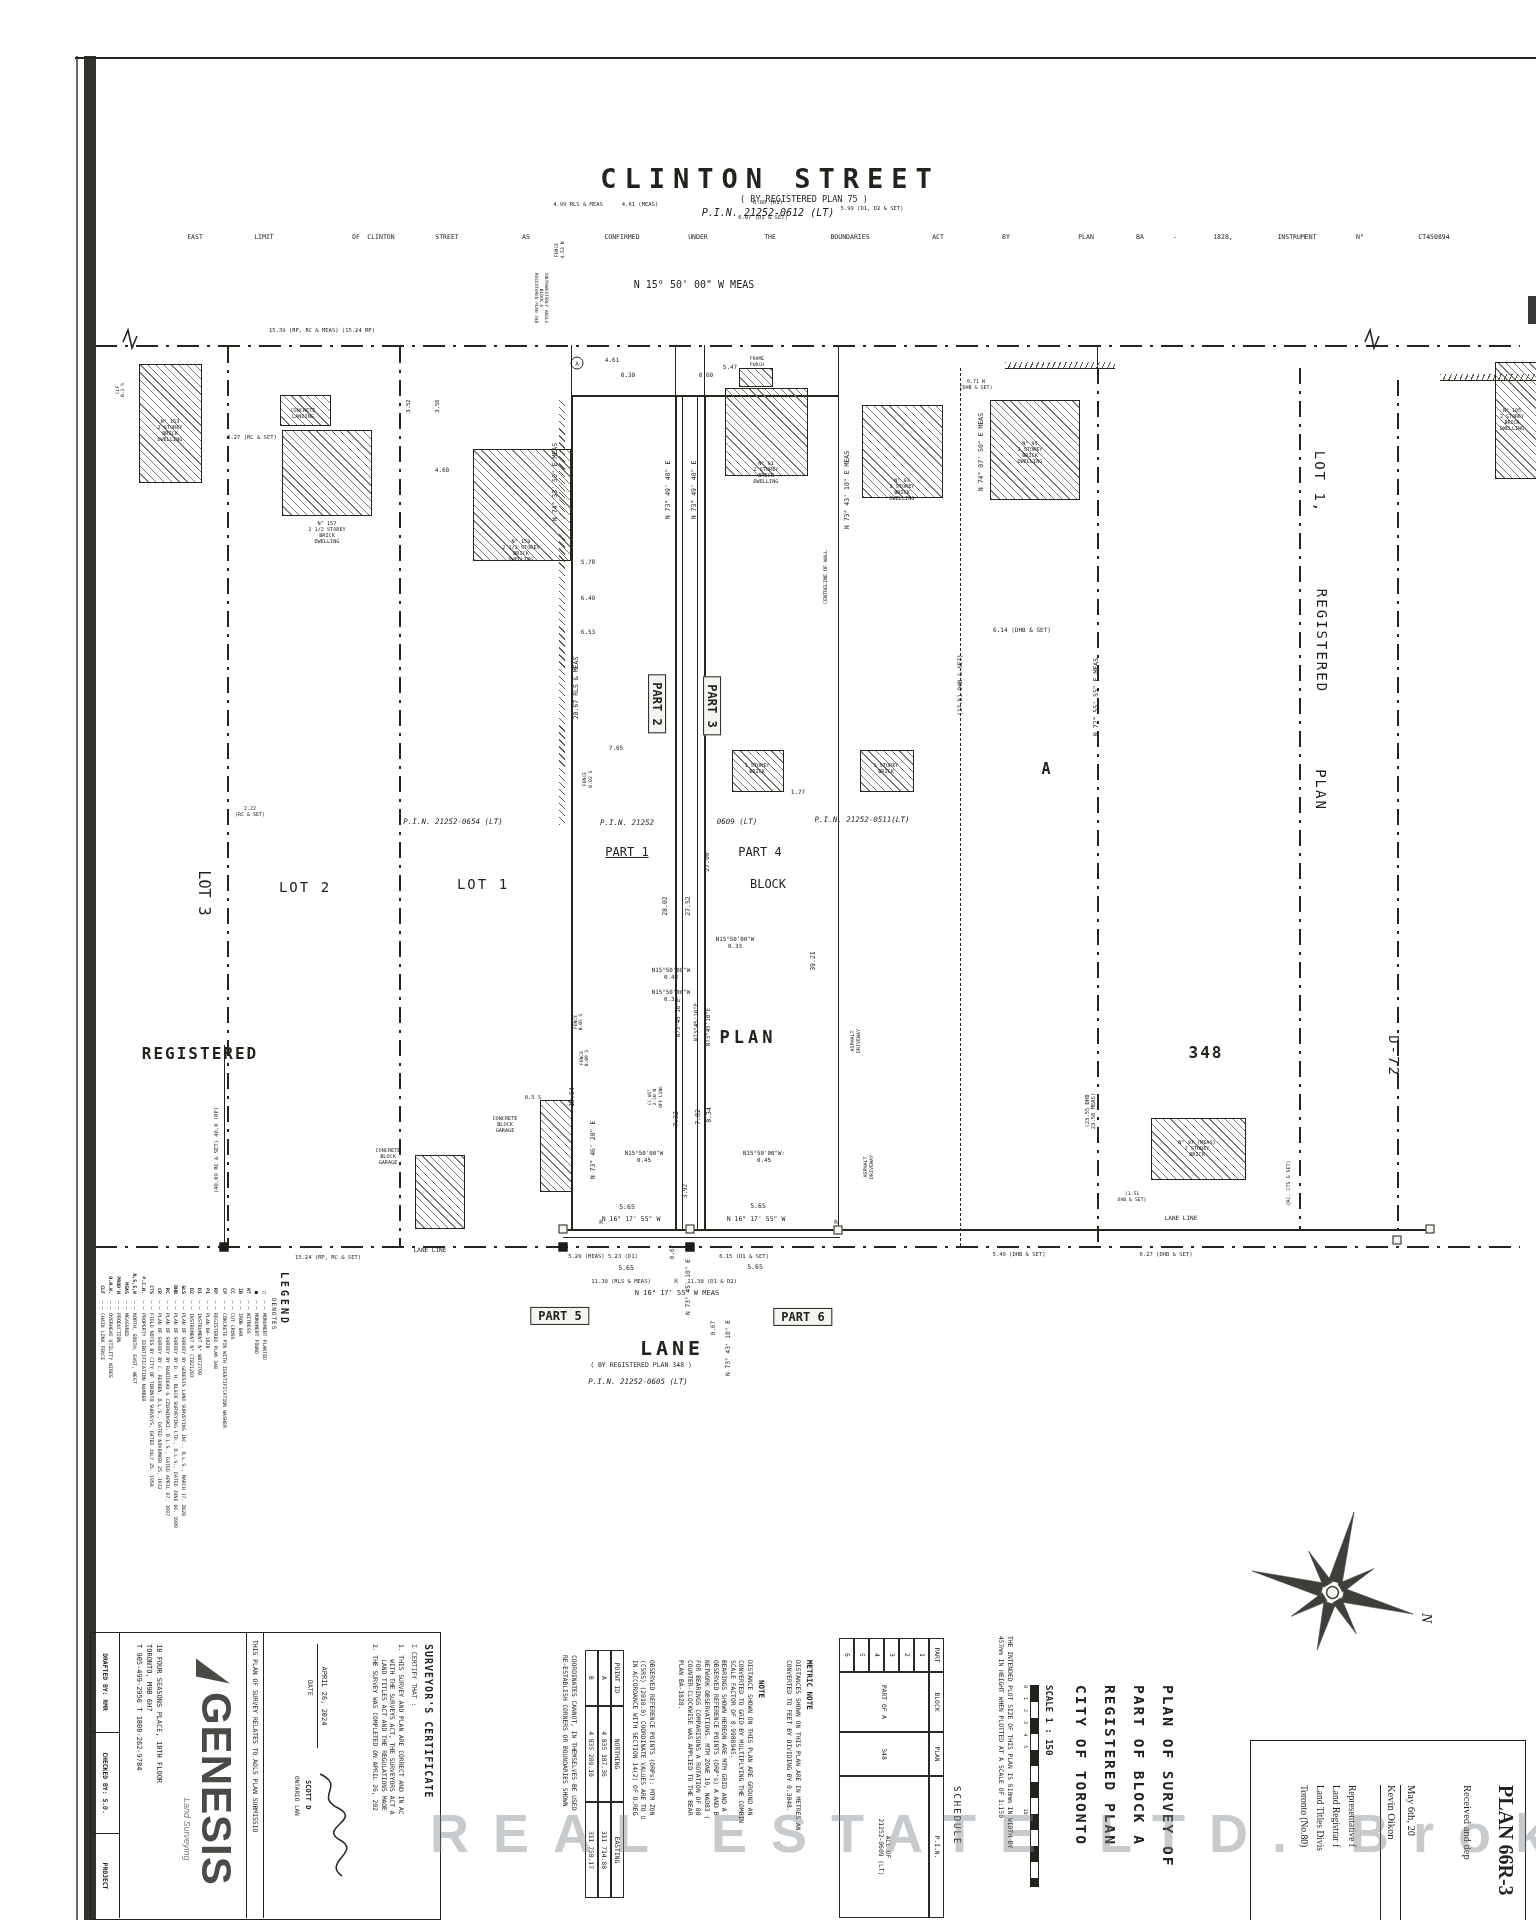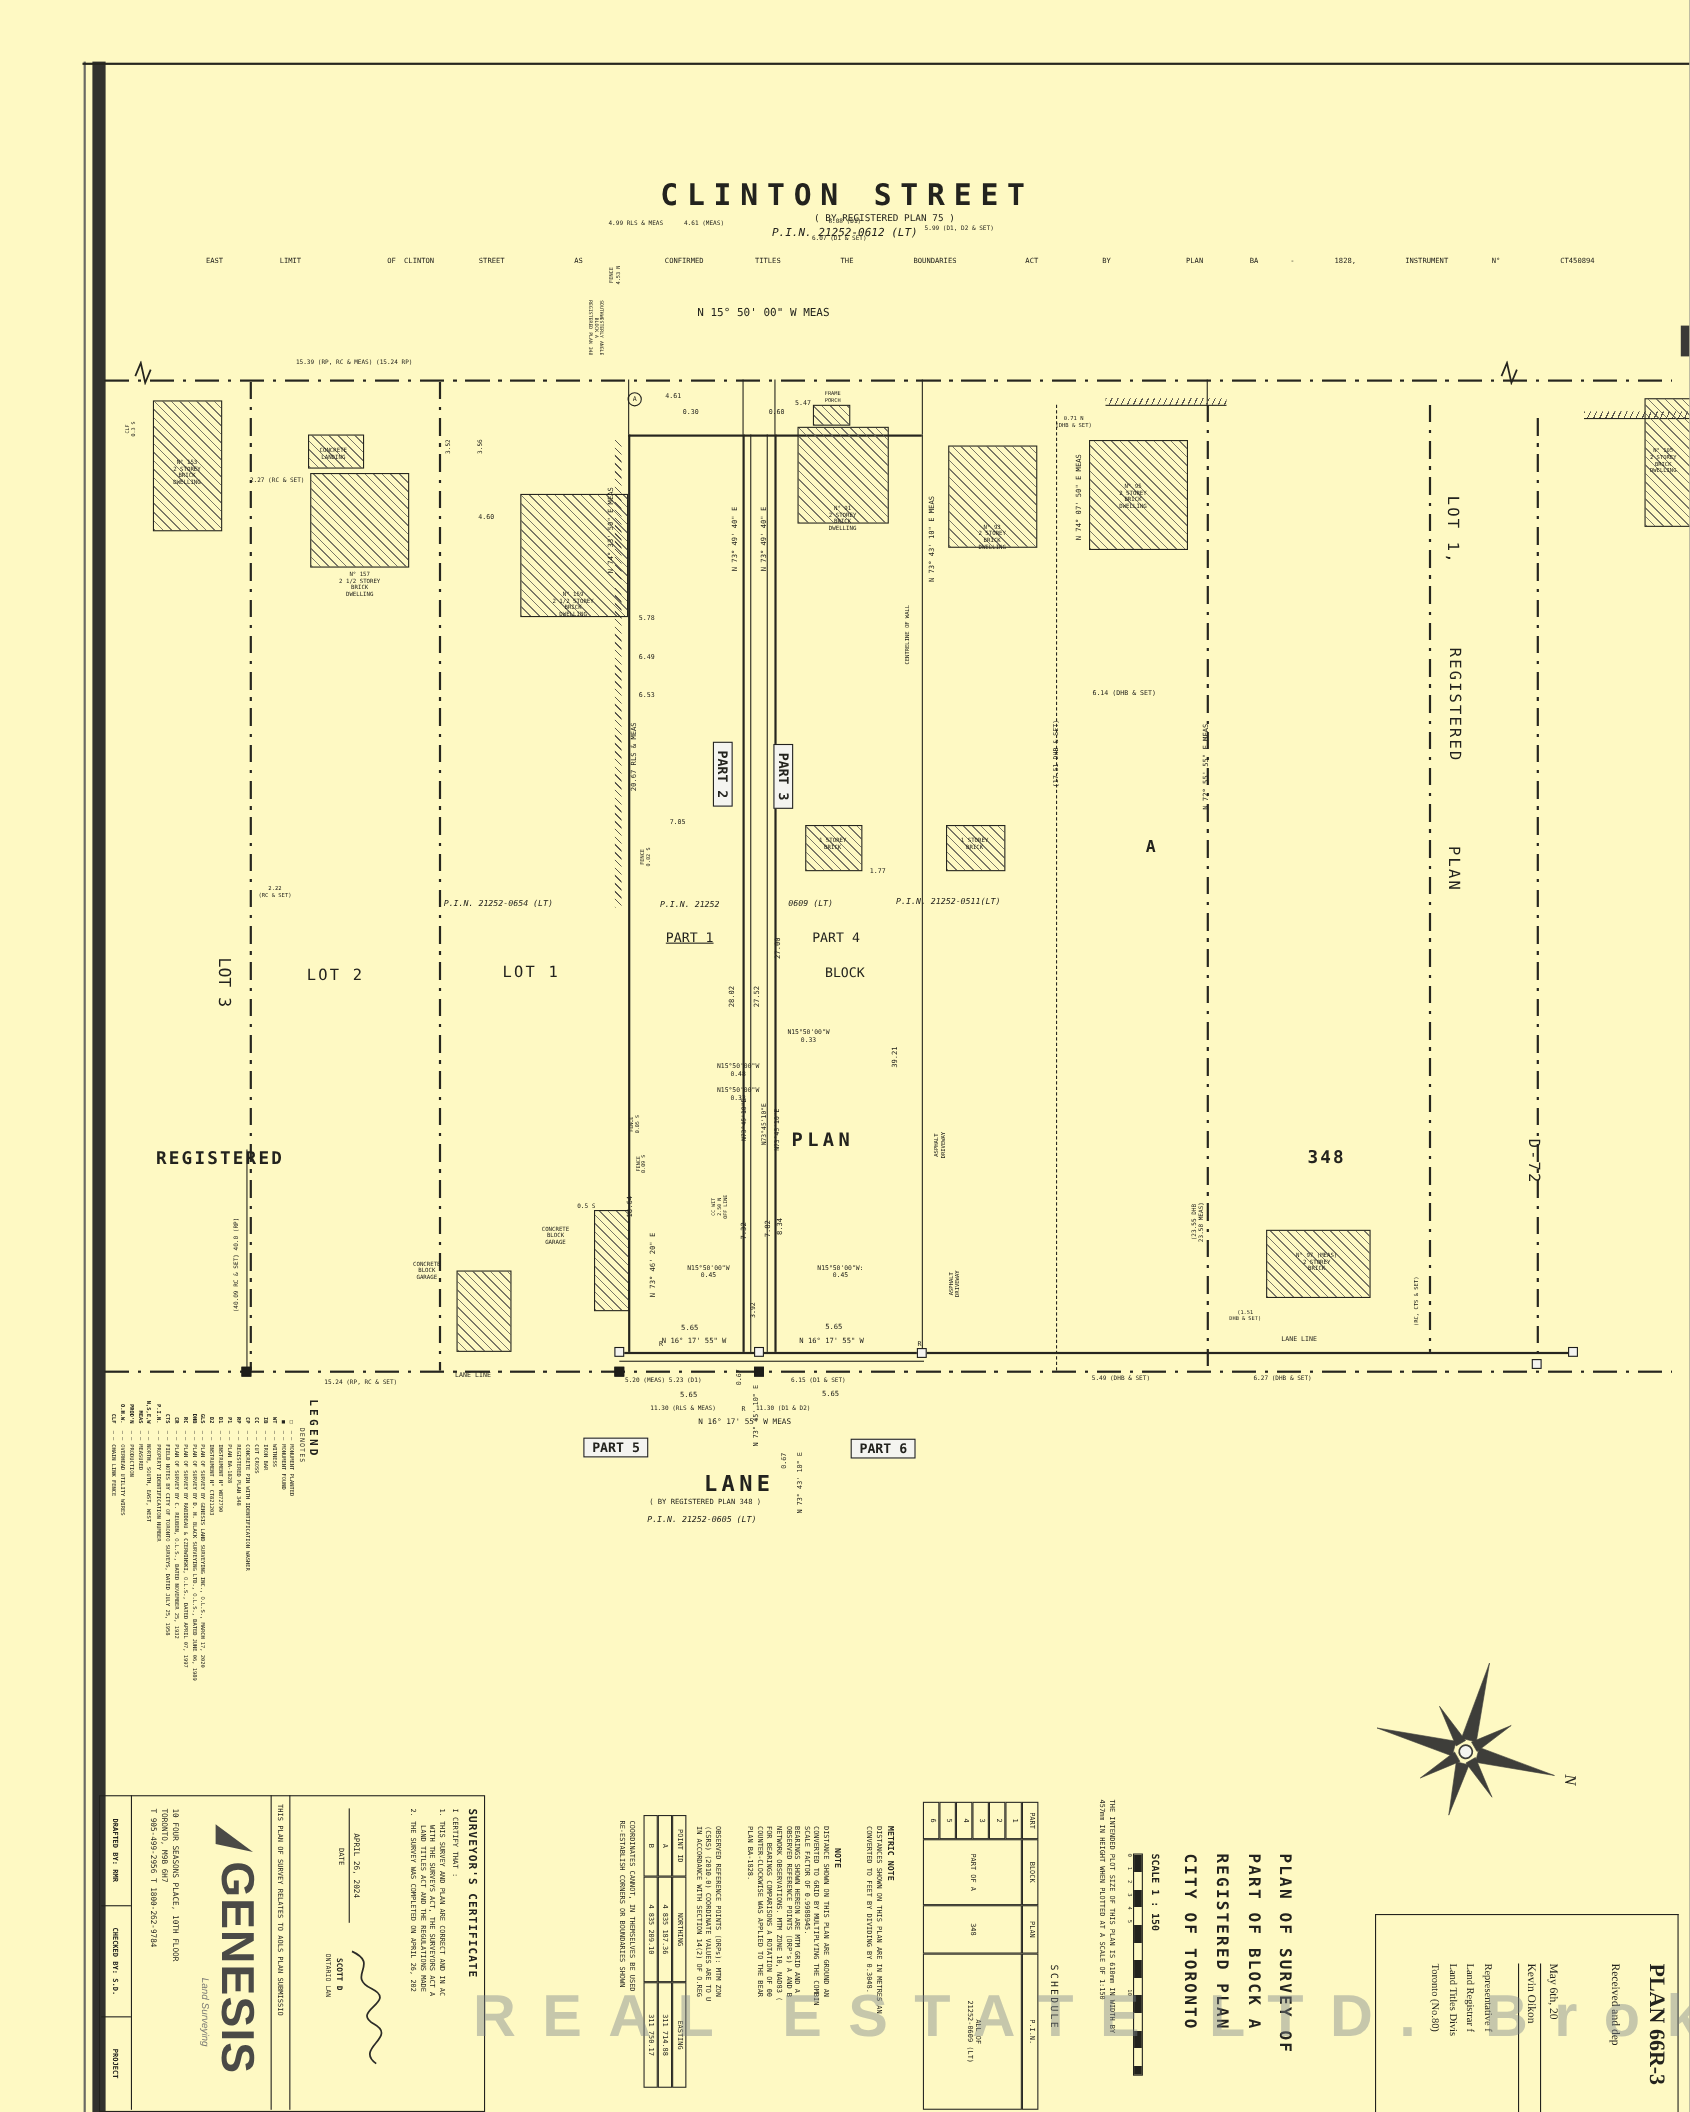--- a/index.html
+++ b/index.html
@@ -1,16 +1,16 @@
 <!DOCTYPE html>
 <html><head>
 <meta charset="utf-8">
 <style>
   html,body{margin:0;padding:0;background:#888;}
-  .page{position:relative;width:1536px;height:1920px;background:#fef9c3;overflow:hidden;
+  .page{position:relative;width:1536px;height:1920px;background:#ffffff;overflow:hidden;
         font-family:"DejaVu Sans Mono",monospace;color:#23231e;}
   .abs{position:absolute;}
   
   .scanbar{position:absolute;left:84px;top:56px;width:12px;height:1864px;background:#32322e;}
   .scanline{position:absolute;left:76px;top:56px;width:2px;height:1864px;background:#6a6a64;}
   .edgeblob{position:absolute;left:1528px;top:296px;width:8px;height:28px;background:#3a3a36;}
   
   .hl{position:absolute;height:0;border-top:1.2px solid #26261f;}
   .hl.w2{border-top-width:2px;}
   .hl.dl{border-top:none;height:1.5px;background:repeating-linear-gradient(to right,#26261f 0 22px,transparent 22px 30px,#26261f 30px 33px,transparent 33px 41px);}
@@ -75,21 +75,21 @@
   <div class="street-pin">P.I.N.  21252-0612  (LT)</div>
   <div class="map-lbl" id="bearing" style="left:694px;top:285px;transform:translate(-50%,-50%);font-size:10px;white-space:nowrap;">N 15° 50' 00" W  MEAS</div>
   <div id="limit-row">
       <div class="limit-word" style="left: 195px;">EAST</div>
       <div class="limit-word" style="left: 264px;">LIMIT</div>
       <div class="limit-word" style="left: 324px; margin-left: 32px;">OF</div>
       <div class="limit-word" style="left: 381px;">CLINTON</div>
       <div class="limit-word" style="left: 447px;">STREET</div>
       <div class="limit-word" style="left: 526px;">AS</div>
       <div class="limit-word" style="left: 622px;">CONFIRMED</div>
-      <div class="limit-word" style="left: 698px;">TITLES</div>
+      <div class="limit-word" style="left: 698px;">UNDER</div>
       <div class="limit-word" style="left: 770px;">THE</div>
       <div class="limit-word" style="left: 850px;">BOUNDARIES</div>
       <div class="limit-word" style="left: 938px;">ACT</div>
       <div class="limit-word" style="left: 1006px; text-align: right;">BY</div>
       <div class="limit-word" style="left: 1086px;">PLAN</div>
       <div class="limit-word" style="left: 1140px;">BA</div>
       <div class="limit-word" style="left: 1175px;">-</div>
       <div class="limit-word" style="left: 1223px;">1828,</div>
       <div class="limit-word" style="left: 1297px;">INSTRUMENT</div>
       <div class="limit-word" style="left: 1360px;">N°</div>

